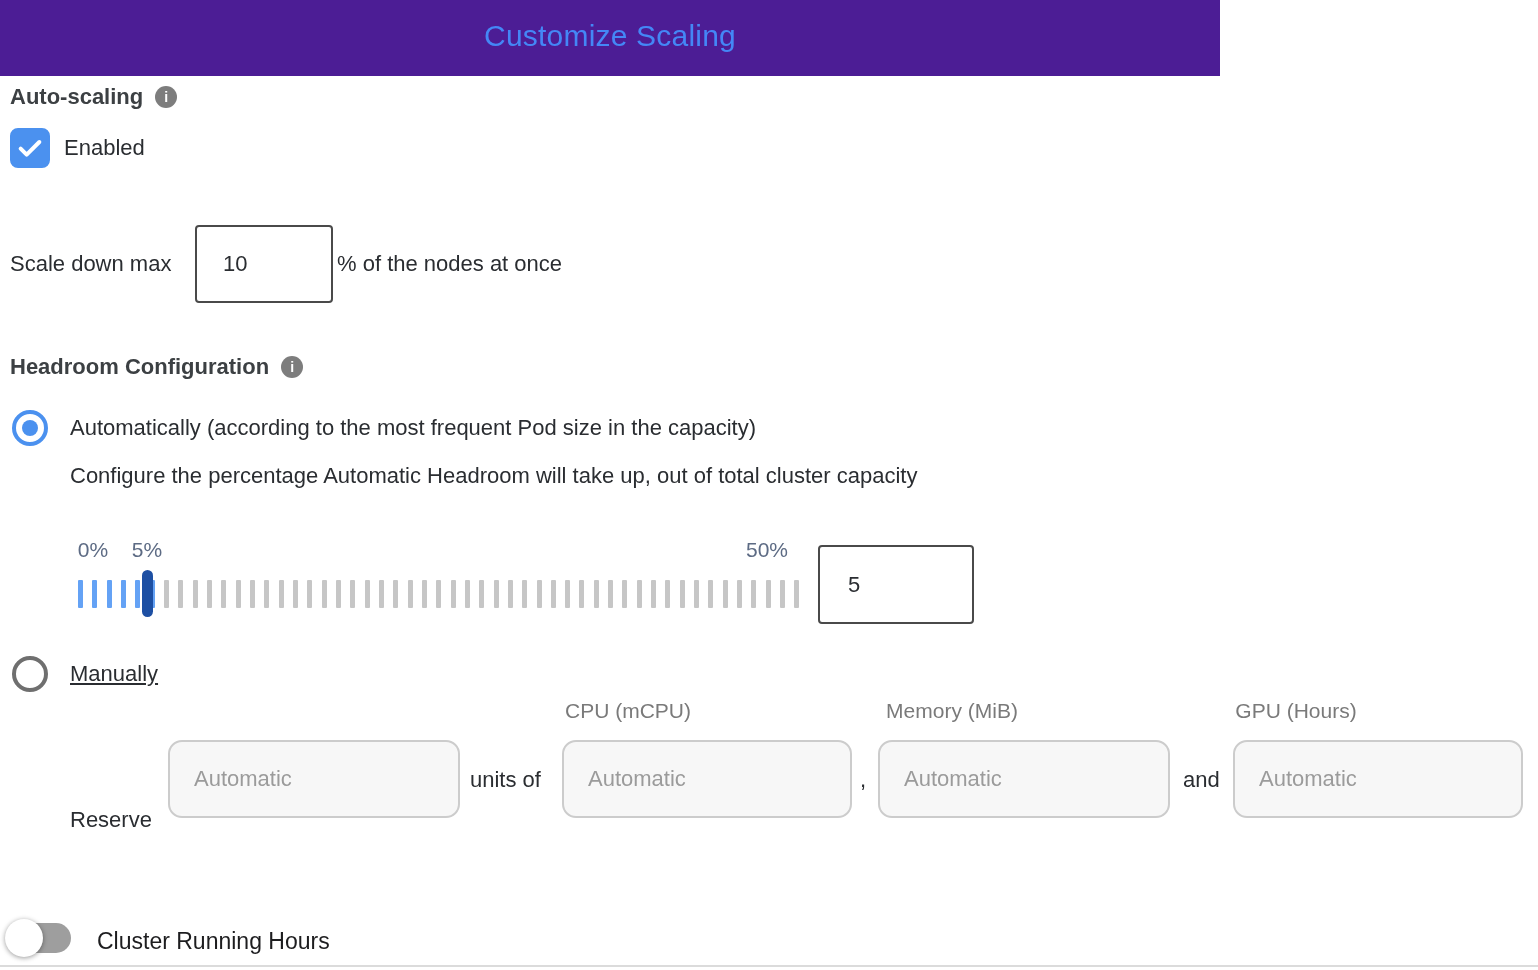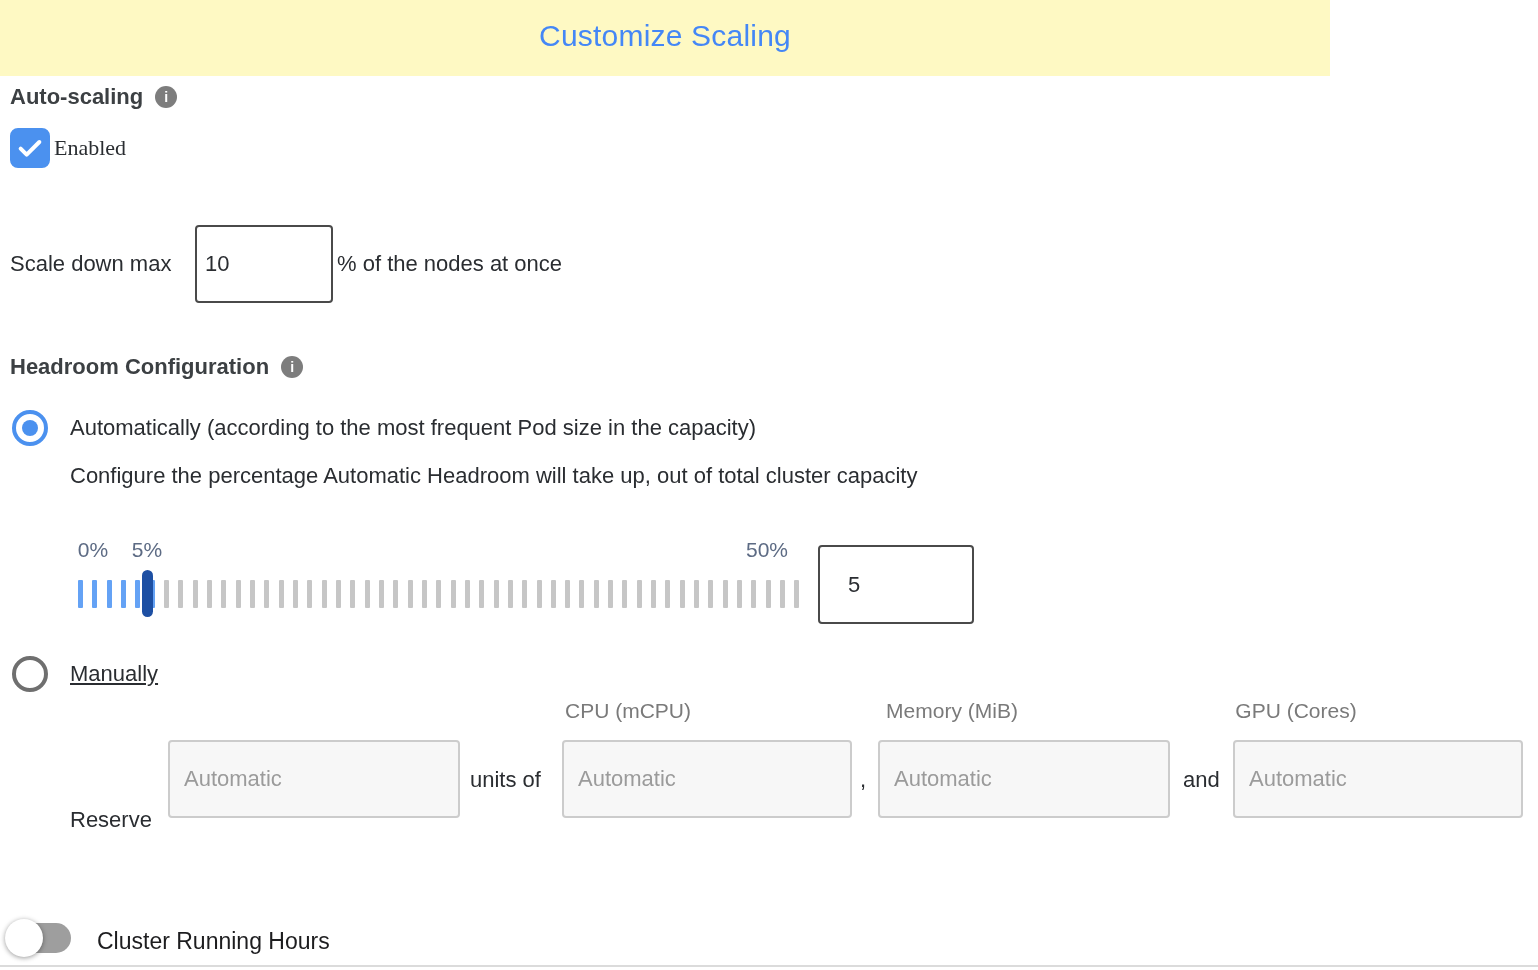--- a/index.html
+++ b/index.html
@@ -1,46 +1,46 @@
 <!DOCTYPE html>
 <html><head>
 <meta charset="utf-8">
 <style>
   * { margin:0; padding:0; box-sizing:border-box; }
   html,body { width:1538px; height:970px; background:#ffffff;
     font-family:"Liberation Sans", sans-serif; color:#2a2d31; overflow:hidden; }
   .stage { position:relative; width:1538px; height:970px; }
 
   
-  .banner { position:absolute; left:0; top:0; width:1330px; height:76px;
-    background:#fef9c3; display:flex; align-items:center; justify-content:center; }
+  .banner { position:absolute; left:0; top:0; width:1220px; height:76px;
+    background:#4c1d95; display:flex; align-items:center; justify-content:center; }
   .banner-title { font-size:30px; color:#4487f6; letter-spacing:.2px; padding-bottom:12px; padding-top:8px; }
 
   
   .t { position:absolute; font-size:22px; line-height:28px; color:#2a2d31; white-space:nowrap; }
   .bold-row { position:absolute; display:flex; align-items:center; gap:12px; }
   .bold-label { font-size:22px; font-weight:bold; color:#3c4043; }
   .info-icon { width:22px; height:22px; border-radius:50%; background:#7d7d7d; color:#ffffff;
     font-size:14px; font-weight:bold; display:flex; align-items:center; justify-content:center;
     font-style:normal; cursor:pointer; }
 
   
   .checkbox { position:absolute; left:10px; top:128px; width:40px; height:40px;
     border-radius:8px; background:#ffffff; border:2px solid #9a9a9a; cursor:pointer; }
   .checkbox.checked { background:#4b91ef; border-color:#4b91ef; }
   .checkbox svg { display:none; width:32px; height:32px; margin:2px; }
   .checkbox.checked svg { display:block; }
 
   
   .num-input { position:absolute; border:2px solid #4a4a4a; border-radius:4px;
     font-size:22px; font-family:"Liberation Sans", sans-serif; color:#2a2d31;
-    padding-left:8px; background:#ffffff; outline:none; }
+    padding-left:26px; background:#ffffff; outline:none; }
   .auto-input { position:absolute; top:740px; height:78px; background:#f7f7f7;
-    border:2px solid #cccccc; border-radius:4px; font-size:22px;
-    font-family:"Liberation Sans", sans-serif; color:#2a2d31; padding-left:14px; outline:none; }
+    border:2px solid #cccccc; border-radius:14px; font-size:22px;
+    font-family:"Liberation Sans", sans-serif; color:#2a2d31; padding-left:24px; outline:none; }
   .auto-input::placeholder { color:#9b9b9b; opacity:1; }
 
   
   .radio { position:absolute; left:12px; width:36px; height:36px; border-radius:50%;
     border:4px solid #6f6f6f; background:#ffffff; cursor:pointer; }
   .radio .dot { display:none; position:absolute; left:50%; top:50%; width:16px; height:16px;
     border-radius:50%; background:#4b91ef; transform:translate(-50%,-50%); }
   .radio.selected { border-color:#4b91ef; }
   .radio.selected .dot { display:block; }
 
@@ -79,21 +79,21 @@
   <div class="bold-row" style="left:10px; top:84px;">
     <span class="bold-label">Auto-scaling</span>
     <span class="info-icon">i</span>
   </div>
 
   <div class="checkbox checked">
     <svg viewBox="0 0 24 24">
       <path d="M5 12.5l4.5 4.5L19 7.5" stroke="#ffffff" stroke-width="3" fill="none" stroke-linecap="round" stroke-linejoin="round"></path>
     </svg>
   </div>
-  <div class="t" style="left:54px; top:134px;font-family:Liberation Serif, serif;">Enabled</div>
+  <div class="t" style="left:64px; top:134px;">Enabled</div>
 
   <div class="t" style="left:10px; top:250px;">Scale down max</div>
   <input class="num-input" style="left: 195px; top: 225px; width: 138px; height: 78px;" value="10">
   <div class="t" style="left:337px; top:250px;">% of the nodes at once</div>
 
   <div class="bold-row" style="left:10px; top:354px;">
     <span class="bold-label">Headroom Configuration</span>
     <span class="info-icon">i</span>
   </div>
 
@@ -164,21 +164,21 @@
 
   <input class="num-input" style="left: 818px; top: 545px; width: 156px; height: 79px; padding-left: 28px;" value="5">
 
   <div class="radio" style="top:656px;">
     
   </div>
   <div class="t" style="left:70px; top:660px;text-decoration:underline;">Manually</div>
 
   <div class="col-header" style="left:628px;">CPU (mCPU)</div>
   <div class="col-header" style="left:952px;">Memory (MiB)</div>
-  <div class="col-header" style="left:1296px;">GPU (Cores)</div>
+  <div class="col-header" style="left:1296px;">GPU (Hours)</div>
 
   <div class="t" style="left:70px; top:766px;margin-top:40px;">Reserve</div>
   <input class="auto-input" style="left: 168px; width: 292px;" disabled="" placeholder="Automatic">
   <div class="t" style="left:470px; top:766px;">units of</div>
   <input class="auto-input" style="left: 562px; width: 290px;" disabled="" placeholder="Automatic">
   <div class="t" style="left:860px; top:766px;">,</div>
   <input class="auto-input" style="left: 878px; width: 292px;" disabled="" placeholder="Automatic">
   <div class="t" style="left:1183px; top:766px;">and</div>
   <input class="auto-input" style="left: 1233px; width: 290px;" disabled="" placeholder="Automatic">
 

